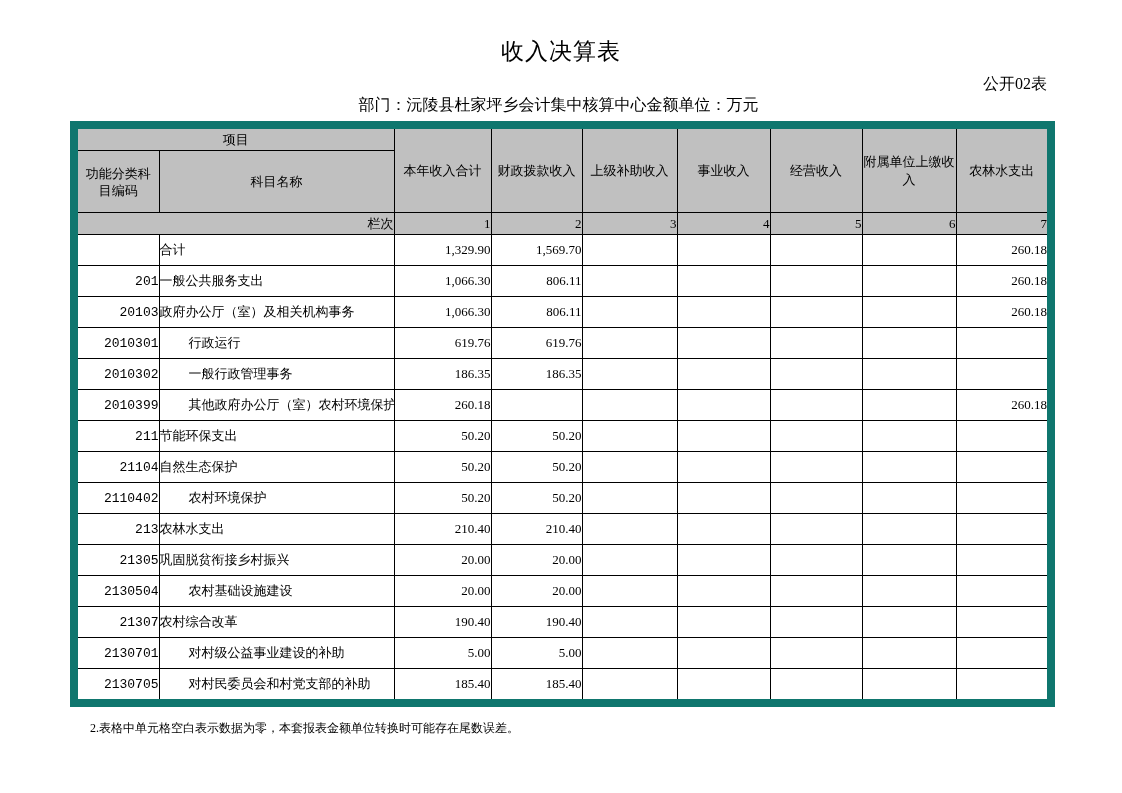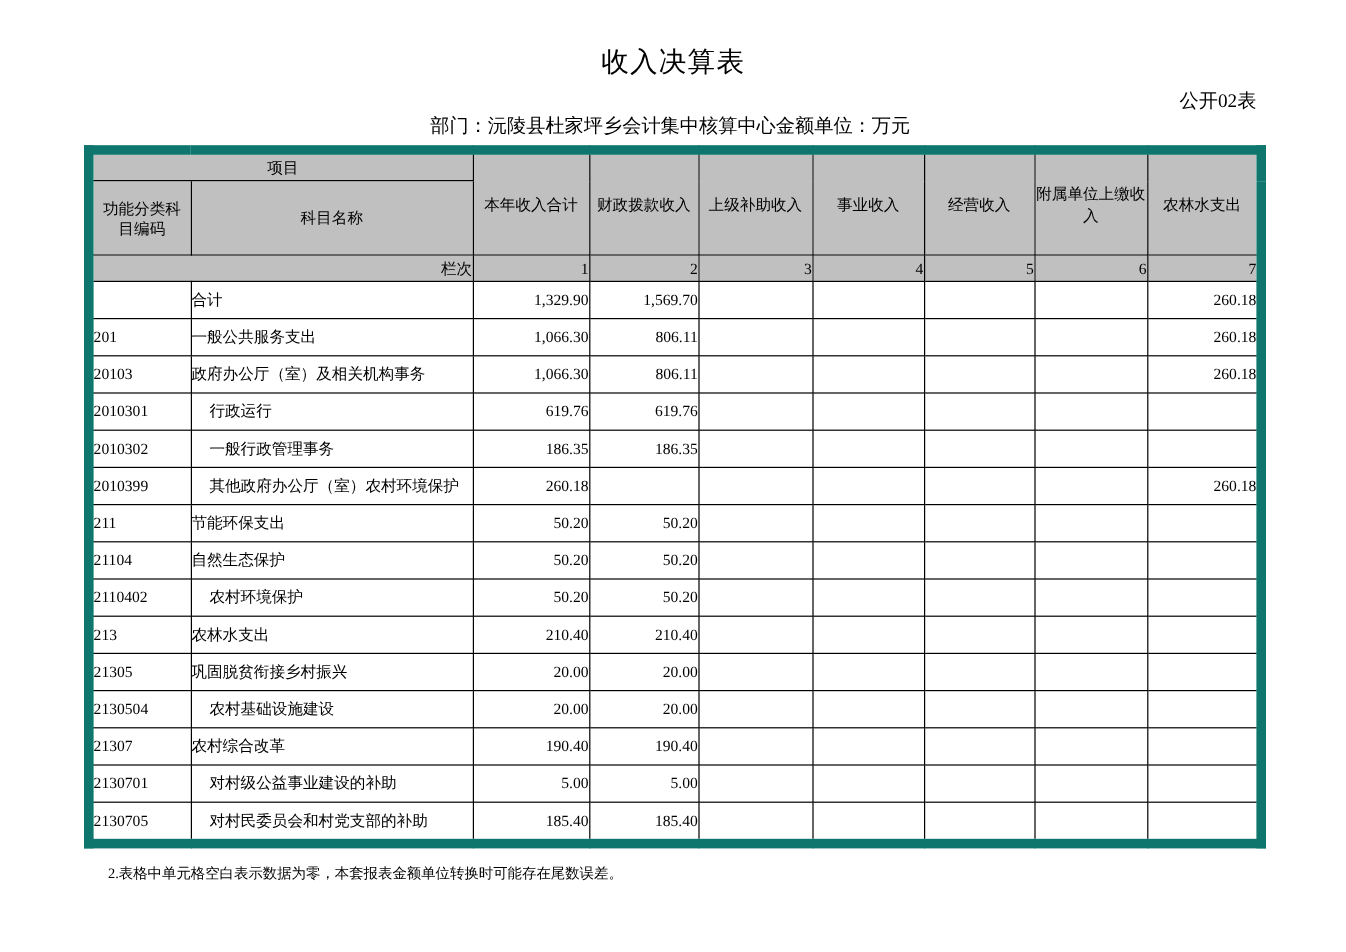--- a/index.html
+++ b/index.html
@@ -29,23 +29,23 @@
     font-weight:normal;
     font-size:13px;
     padding:0;
     overflow:hidden;
   }
   th.gray, td.gray{background:#c0c0c0;}
   tr.hdr-top th{height:21px;text-align:center;}
   tr.hdr-main th{height:61px;text-align:center;vertical-align:middle;padding:0 2px;line-height:17px;}
   tr.hdr-lanci td{height:21px;text-align:right;}
   tbody td{height:30px;white-space:nowrap;vertical-align:middle;}
-  td.code{text-align:left;padding-left:14px;}
+  td.code{text-align:right;padding-left:14px;font-family:Liberation Mono, monospace;}
   td.name{text-align:left;padding-left:3px;}
-  td.name.indent{padding-left:15px;margin-left:22px;}
+  td.name.indent{padding-left:29px;margin-left:22px;}
   td.num{text-align:right;padding-right:4px;}
   .notes{width:1010px;margin-left:72px;margin-top:9px;font-size:12px;line-height:24px;}
   .note-2{padding-left:18px;}
 </style>
 </head>
 <body>
 
 <div class="page">
 
   <div class="title">收入决算表</div>

